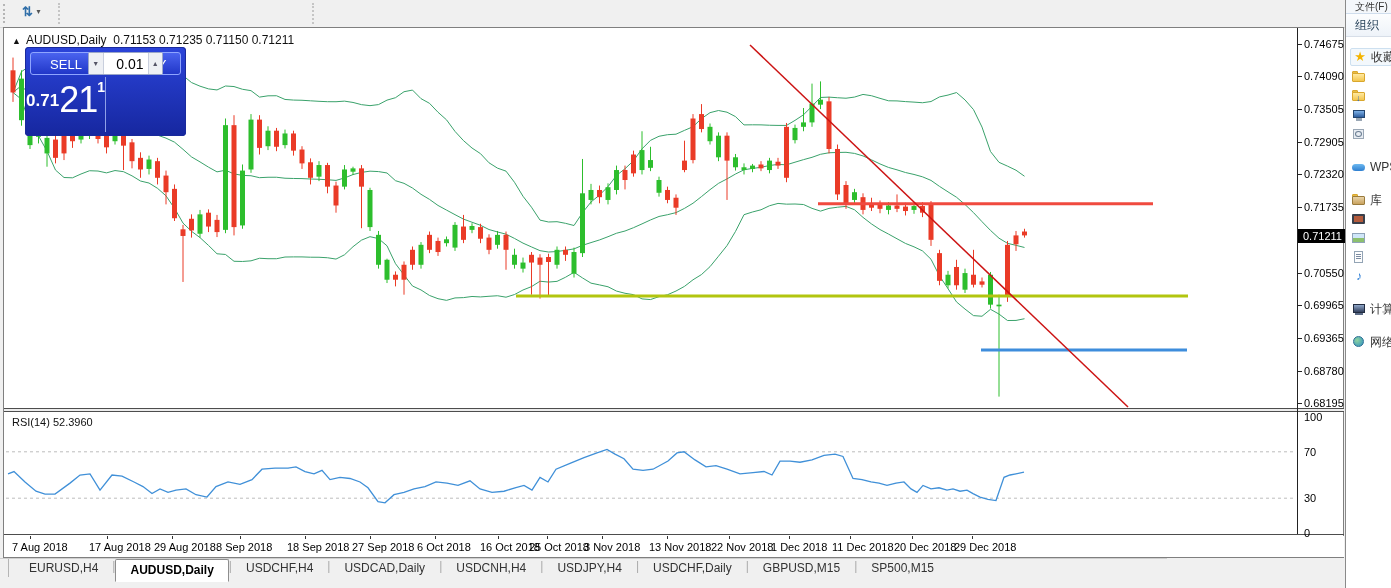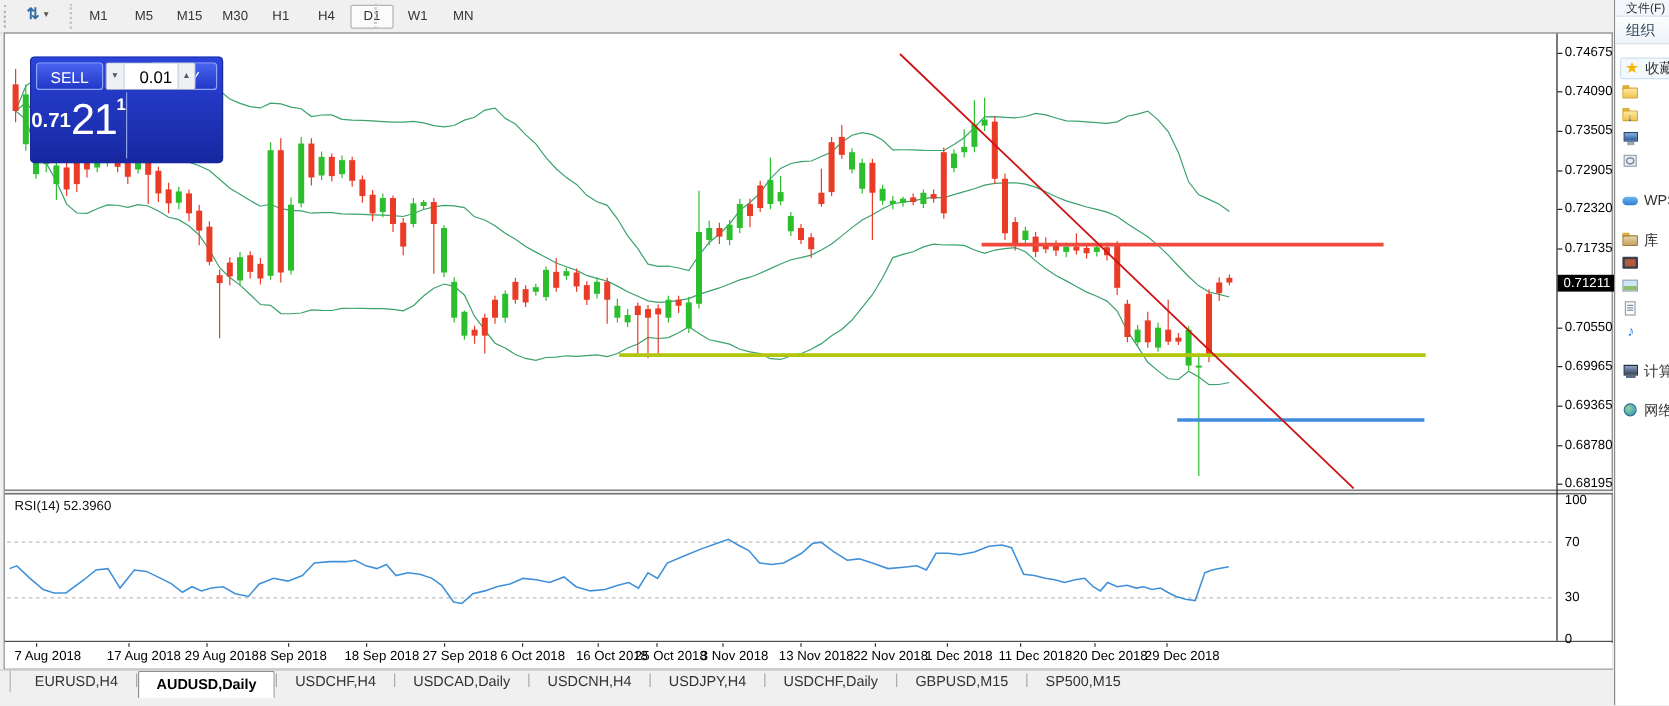--- a/index.html
+++ b/index.html
@@ -28,21 +28,21 @@
 
   .chart-title{position:absolute;left:12px;top:33px;font-size:12px;color:#111;white-space:nowrap;z-index:6;}
   .chart-title .tri{font-size:9px;margin-right:5px;}
   .rsi-label{position:absolute;left:12px;top:416px;font-size:11px;color:#111;z-index:6;}
 
   
   .order-panel{position:absolute;left:25px;top:47px;width:161px;height:89px;z-index:7;border-radius:4px;
     background:linear-gradient(#2b44da,#16279f);box-shadow:0 0 0 1px #1a2a9c inset;}
   .op-btn{position:absolute;top:5px;height:23px;line-height:23px;text-align:center;color:#fff;font-size:13px;
     background:linear-gradient(#4a63ef,#2137c8);border:1px solid #8fa5ff;border-radius:3px;box-sizing:border-box;cursor:pointer;}
-  .op-sell{left:5px;width:56px;}
+  .op-sell{left:5px;width:72px;}
   .op-buy{left:100px;width:56px;}
   .vol-box{position:absolute;left:63px;top:5px;width:75px;height:23px;background:#fff;border:1px solid #9aa6c8;border-radius:2px;box-sizing:border-box;z-index:8;display:flex;}
   .vol-btn{width:15px;height:100%;background:#eef0f4;border:0;color:#556;font-size:7px;padding:0;cursor:pointer;}
   .vol-btn.dn{border-right:1px solid #c9cfdd;}
   .vol-btn.up{border-left:1px solid #c9cfdd;}
   .vol-input{flex:1;border:0;outline:none;text-align:right;font-size:14px;color:#000;padding-right:4px;width:38px;font-family:"Liberation Sans",sans-serif;}
   .op-price{position:absolute;top:32px;width:79px;height:52px;color:#fff;text-align:center;cursor:pointer;}
   .op-price .small{font-size:17px;font-weight:bold;vertical-align:6px;}
   .op-price .big{font-size:36px;font-weight:normal;letter-spacing:-1px;}
   .op-price .sup{font-size:14px;font-weight:bold;vertical-align:20px;}
@@ -101,31 +101,20 @@
 
 <div id="screen">
 
   <div class="toolbar">
     <div class="grip"></div>
     <div class="sym-icon">
       <span class="glyph">⇅</span>
       <span class="caret">▾</span>
     </div>
     <div class="tf-sep"></div>
-    <div class="tfbar">
-        <div class="tf">M1</div>
-        <div class="tf">M5</div>
-        <div class="tf">M15</div>
-        <div class="tf">M30</div>
-        <div class="tf">H1</div>
-        <div class="tf">H4</div>
-        <div class="tf active">D1</div>
-        <div class="tf">W1</div>
-        <div class="tf">MN</div>
-      </div>
     <div class="tfbar-end"></div>
   </div>
 
   <div class="chart-frame"></div>
 
   <svg id="main-chart" style="left:4px;top:28px;width:1293px;height:380px;" viewBox="4 28 1293 380">
       <polyline points="13,92.4750000000002 21.5,71.70000000000002 30,65.58314121356084 38.5,67.57332853089997 47,66.90119892070445 55.5,64.19176113347916 64,67.11347299022769 72.5,71.54872594937238 81,72.63620108677196 89.5,73.06378157023036 98,75.86334137550536 106.5,78.00597932479248 115,78.51057175648386 123.5,80.3769113959542 132,80.91143213465116 140.5,80.86384526541187 149,82.2140139488525 157.5,81.95284736138265 166,80.44146087867105 174.5,75.95047923270421 183,75.54273307680923 191.5,82.55344636472977 200,86.18463207462071 208.5,88.87997935079747 217,89.94752282010944 225.5,85.98863203770023 234,86.5494659139749 242.5,89.28638068714106 251,90.64845913075706 259.5,97.10292348707756 268,95.81315262341496 276.5,95.7443720634814 285,99.44098640999607 293.5,100.07351360668451 302,100.27627403636941 310.5,100.80148048960496 319,101.31783904860602 327.5,101.69934091268958 336,101.72672197187048 344.5,101.13028247860046 353,102.45168064341797 361.5,104.65102038464443 370,105.6556849970265 378.5,104.5832495049668 387,100.13243958330969 395.5,97.70085147244853 404,91.7241223193372 412.5,90.0753167187278 421,98.64982578724519 429.5,103.32247397775029 438,112.2255937624481 446.5,119.826226347234 455,131.39184133388574 463.5,140.62606488828578 472,148.01856472500788 480.5,153.6577448474983 489,162.79252058858106 497.5,168.15422057907247 506,171.1252562343086 514.5,182.30910797794593 523,196.28055553543126 531.5,207.24183178159072 540,220.10521322793045 548.5,221.9860977765311 557,221.68862080242562 565.5,223.3133643638187 574,225.5123900337855 582.5,212.71205225138917 591,202.0105292550422 599.5,195.00458884864446 608,186.6568778714191 616.5,175.41039197593324 625,168.73105457096136 633.5,160.72718686668867 642,148.86180810535717 650.5,140.34547704570116 659,136.27926879662704 667.5,134.69227856036284 676,134.1917723970019 684.5,130.3709608311799 693,126.70504725787053 701.5,118.60752032121457 710,112.66194321201424 718.5,110.50192851759076 727,112.19960867444144 735.5,116.62170013039639 744,124.8925876503311 752.5,124.80477183646614 761,124.86086270435793 769.5,125.24174566417929 778,125.41049673345032 786.5,125.42986238235186 795,120.38115583529189 803.5,114.76478047678049 812,106.29314968019733 820.5,97.46477985277514 829,97.12396513334737 837.5,97.7419252419603 846,98.23137812100504 854.5,97.07126620821023 863,94.42997324571888 871.5,95.73289916461948 880,98.33373858481806 888.5,100.78879936016742 897,100.91203351016571 905.5,101.60431502523232 914,102.11875724041386 922.5,102.73624596520528 931,101.54356916217463 939.5,96.8936482413678 948,95.07742055934405 956.5,92.56006811852832 965,99.91738134722769 973.5,109.59731301394294 982,127.09196782792752 990.5,151.5215966765271 999,162.31966147171096 1007.5,166.13483125305083 1016,170.22449122126588 1024.5,176.2357506594006" fill="none" stroke="#3aa26b" stroke-width="1"></polyline>
       <polyline points="13,92.4750000000002 21.5,85.55000000000035 30,95.24500000000052 38.5,101.75450000000009 47,108.9842000000001 55.5,117.12799999999994 64,122.31185714285695 72.5,124.67625000000018 81,123.31433333333382 89.5,121.89239999999978 98,123.44863636363657 106.5,125.43800000000026 115,124.52176923077006 123.5,126.03157142857171 132,128.37420000000043 140.5,130.94337500000034 149,132.6237058823536 157.5,135.13300000000044 166,138.1362631578952 174.5,142.14110000000022 183,149.31539999999984 191.5,156.90520000000038 200,161.8911999999998 208.5,167.15419999999983 217,171.86319999999995 225.5,170.2288999999997 234,173.91299999999984 242.5,175.38110000000023 251,175.7411999999995 259.5,177.68020000000053 268,177.26469999999966 276.5,177.2370000000007 285,178.23420000000047 293.5,178.48350000000025 302,178.59430000000037 310.5,179.0098 319,179.28679999999997 327.5,179.72999999999982 336,180.3948000000005 344.5,177.9572000000005 353,174.5778000000005 361.5,172.3895000000003 370,171.17070000000092 378.5,171.5862000000006 387,172.9711999999998 395.5,180.6995 404,183.33100000000002 412.5,188.04000000000013 421,194.30019999999993 429.5,199.3970000000001 438,205.46329999999986 446.5,210.08920000000003 455,214.65969999999984 463.5,219.11940000000075 472,222.24949999999976 480.5,225.2964999999994 489,229.53459999999887 497.5,231.9444999999999 506,234.16049999999905 514.5,238.42629999999932 523,243.1352999999994 531.5,246.93019999999967 540,250.66969999999958 548.5,252.02699999999984 557,251.52840000000026 565.5,250.2819000000001 574,248.89690000000024 582.5,245.32360000000082 591,242.5813000000007 599.5,239.9498000000007 608,236.70890000000037 616.5,233.24640000000045 625,231.0027000000005 633.5,227.67870000000025 642,223.8838000000006 650.5,219.95040000000068 659,216.46019999999996 667.5,214.71509999999958 676,212.60989999999933 684.5,208.37179999999924 693,203.2472999999995 701.5,196.57160000000005 710,189.67429999999976 718.5,183.35870000000023 727,178.89899999999992 735.5,174.02380000000056 744,169.78569999999985 752.5,168.40070000000003 761,167.32039999999972 769.5,165.49220000000003 778,164.41189999999972 786.5,164.79970000000043 795,162.19589999999997 803.5,159.6475000000005 812,157.3207 820.5,154.3014000000005 829,152.7502000000002 837.5,152.47319999999962 846,152.30699999999976 854.5,153.41499999999962 863,155.90799999999936 871.5,159.8413999999999 880,163.9409999999997 888.5,167.43120000000044 897,169.8411000000002 905.5,172.52799999999937 914,174.46699999999979 922.5,176.82149999999982 931,180.39479999999986 939.5,186.40569999999988 948,191.86260000000055 956.5,197.2364000000001 965,204.49380000000028 973.5,212.60989999999995 982,221.66779999999963 990.5,230.42099999999976 999,238.20470000000032 1007.5,243.32920000000007 1016,245.32359999999898 1024.5,247.48420000000021" fill="none" stroke="#3aa26b" stroke-width="1"></polyline>
       <polyline points="13,92.4750000000002 21.5,99.40000000000066 30,124.90685878644018 38.5,135.9356714691002 47,151.06720107929576 55.5,170.06423886652072 64,177.51024129548622 72.5,177.803774050628 81,173.9924655798957 89.5,170.7210184297692 98,171.03393135176776 106.5,172.87002067520802 115,170.53296670505625 123.5,171.6862314611892 132,175.8369678653497 140.5,181.02290473458882 149,183.0333978158547 157.5,188.3131526386182 166,195.83106543711932 174.5,208.3317207672962 183,223.08806692319044 191.5,231.25695363527095 200,237.59776792537892 208.5,245.42842064920222 217,253.77887717989046 225.5,254.46916796229917 234,261.27653408602475 242.5,261.47581931285936 251,260.8339408692419 259.5,258.2574765129235 268,258.71624737658436 276.5,258.72962793652 285,257.02741359000487 293.5,256.89348639331604 302,256.9123259636313 310.5,257.2181195103951 319,257.25576095139394 327.5,257.76065908731005 336,259.0628780281305 344.5,254.78411752140053 353,246.70391935658301 361.5,240.1279796153562 370,236.68571500297537 378.5,238.58915049503437 387,245.80996041668996 395.5,263.6981485275515 404,274.93787768066284 412.5,286.0046832812725 421,289.95057421275465 429.5,295.4715260222499 438,298.7010062375516 446.5,300.35217365276606 455,297.9275586661139 463.5,297.6127351117158 472,296.4804352749916 480.5,296.93525515250053 489,296.2766794114167 497.5,295.73477942092734 506,297.1957437656895 514.5,294.5434920220527 523,289.9900444645676 531.5,286.6185682184086 540,281.2341867720687 548.5,282.0679022234686 557,281.36817919757493 565.5,277.2504356361815 574,272.281409966215 582.5,277.9351477486125 591,283.1520707449592 599.5,284.8950111513569 608,286.7609221285816 616.5,291.0824080240676 625,293.2743454290396 633.5,294.6302131333118 642,298.90579189464404 650.5,299.5553229543002 659,296.6411312033729 667.5,294.73792143963635 676,291.02802760299676 684.5,286.37263916881864 693,279.7895527421285 701.5,274.5356796787855 710,266.68665678798527 718.5,256.21547148240967 727,245.59839132555837 735.5,231.42589986960473 744,214.67881234966862 752.5,211.9966281635339 761,209.77993729564147 769.5,205.74265433582076 778,203.41330326654912 786.5,204.16953761764896 795,204.01064416470803 803.5,204.5302195232205 812,208.34825031980267 820.5,211.13802014722592 829,208.37643486665303 837.5,207.20447475803894 846,206.38262187899448 854.5,209.75873379178904 863,217.38602675427984 871.5,223.94990083538033 880,229.54826141518134 888.5,234.07360063983344 897,238.77016648983474 905.5,243.45168497476644 914,246.8152427595857 922.5,250.90675403479437 931,259.24603083782506 939.5,275.917751758632 948,288.6477794406571 956.5,301.91273188147187 965,309.0702186527729 973.5,315.62248698605697 982,316.2436321720717 990.5,309.3204033234724 999,314.0897385282897 1007.5,320.5235687469493 1016,320.4227087787321 1024.5,318.7326493405999" fill="none" stroke="#3aa26b" stroke-width="1"></polyline>
       <g>
@@ -619,20 +608,23 @@
   <div class="divider-c"></div>
 
   <svg id="rsi-chart" style="left:4px;top:412px;width:1293px;height:122px;" viewBox="4 412 1293 122">
       <line x1="6" y1="451.8" x2="1295" y2="451.8" stroke="#bdbdbd" stroke-width="1" stroke-dasharray="3,3"></line>
       <line x1="6" y1="498.2" x2="1295" y2="498.2" stroke="#bdbdbd" stroke-width="1" stroke-dasharray="3,3"></line>
       <polyline points="8,473.84 14,471.52 25,481.96 36,491.24 45,494.14 55,494.14 70,483.12 80,475 90,473.84 100,490.08 112,475 122,476.15999999999997 134,481.96 143,486.6 152,493.56 160,488.92 168,492.4 176,490.08 186,488.92 196,494.72 207,497.03999999999996 216,486.6 228,481.96 240,484.28 252,479.64 262,469.2 275,468.04 288,468.04 296,466.88 305,471.52 314,473.84 322,470.36 330,479.64 340,477.32 350,478.48 360,481.96 368,487.76 378,501.68 385,502.84 394,494.72 404,492.4 414,488.92 425,486.6 436,481.96 447,483.12 458,485.44 470,480.8 480,488.92 492,492.4 504,491.24 515,487.76 524,485.44 532,490.08 540,477.32 548,481.96 556,469.2 570,463.4 584,457.6 597,452.96 607,449.48 615,454.12 624,458.76 633,469.2 643,470.36 653,469.2 668,461.08 677,452.96 684,451.8 695,459.92 706,466.88 716,465.72 727,469.2 740,473.84 753,472.68 764,471.52 772,475 780,461.08 790,461.08 800,462.24 812,459.92 824,455.28 835,454.12 843,456.44 853,478.48 862,479.64 871,481.96 879,483.12 887,485.44 896,483.12 904,481.96 911,488.92 917,492.4 923,485.44 931,488.92 939,487.76 947,490.08 953,488.92 960,491.24 967,490.08 973,493.56 980,497.03999999999996 988,499.36 996,500.52 1004,477.32 1010,475 1016,473.84 1024,472.216" fill="none" stroke="#4090d8" stroke-width="1.3"></polyline>
     </svg>
   <div class="rsi-bottom"></div>
   <div class="axis-vline"></div>
 
+  <div class="chart-title">
+    <span class="tri">▲</span><span>AUDUSD,Daily</span>&nbsp;&nbsp;<span>0.71153 0.71235 0.71150 0.71211</span>
+  </div>
 
   <div class="order-panel">
     <div class="op-btn op-sell">SELL</div>
     <div class="vol-box">
       <button class="vol-btn dn">▼</button>
       <input class="vol-input" value="0.01" style="">
       <button class="vol-btn up">▲</button>
     </div>
     <div class="op-btn op-buy">BUY</div>
     <div class="op-price" style="left:1px;">

